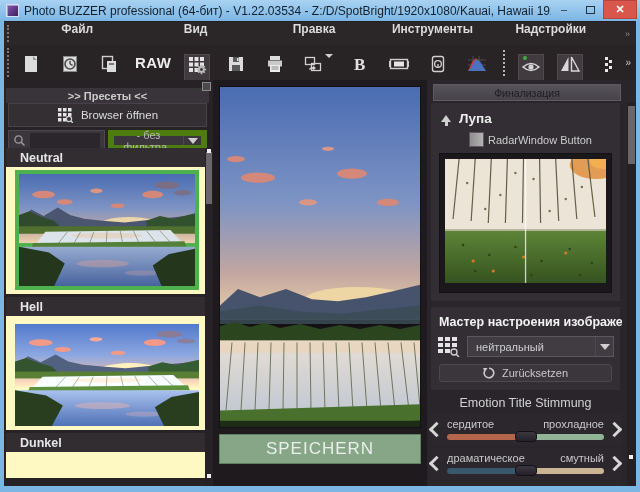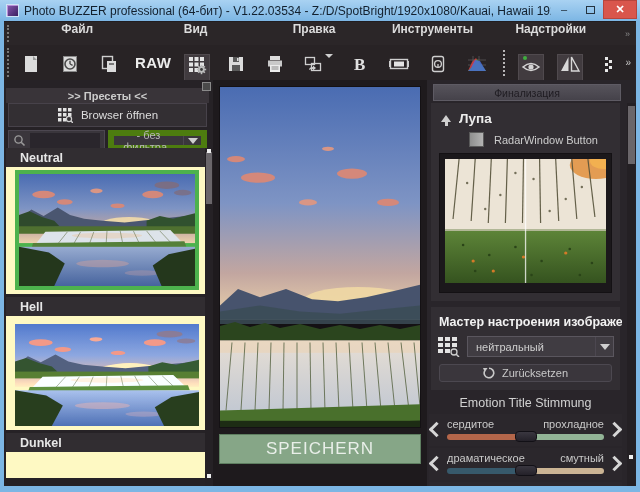--- a/index.html
+++ b/index.html
@@ -87,21 +87,21 @@
     display:flex; align-items:center; justify-content:center; font-size:10.5px; color:#1f1c22; }
   .right-content { position:absolute; left:2px; top:23px; width:193px; height:383px; overflow:hidden; }
   .rscroll { position:absolute; right:0; top:23px; width:9px; height:383px; background:#242024; }
   .rscroll .thumb { position:absolute; left:1px; top:3px; width:7px; height:58px; background:#6a666a; }
   .section { background:#322e33; margin:0 2px 6px 2px; padding:6px 6px 8px 6px; }
   .loupe-head { display:flex; align-items:center; gap:8px; margin:2px 0 6px 4px; }
   .up-arrow { width:0; height:0; border-left:5px solid transparent; border-right:5px solid transparent;
     border-bottom:7px solid #cfcfcf; position:relative; }
   .up-arrow:after { content:""; position:absolute; left:-1.5px; top:7px; width:3px; height:4px; background:#cfcfcf; }
   .loupe-title { font-weight:bold; font-size:13.5px; color:#ececec; }
-  .radar-row { display:flex; align-items:center; gap:10px; margin:0 0 6px 32px; }
+  .radar-row { display:flex; align-items:center; gap:4px; margin:0 0 6px 32px; }
   .radar-check { width:15px; height:15px; background:linear-gradient(90deg,#8f8f8f,#b3b3b3);
     border:1px solid #5a5a5a; }
   .radar-label { font-size:11px; color:#cccccc; }
   .loupe-frame { background:#1b181b; border:1px solid #141114; padding:5px; margin:0 2px; }
   .mood-title { font-weight:bold; font-size:12.5px; color:#f2f2f2; margin:2px 0 7px 2px; white-space:nowrap; }
   .mood-row { display:flex; align-items:center; gap:6px; margin-bottom:7px; }
   .dd { flex:1; height:21px; background:#403c42; border:1px solid #5a565e;
     display:flex; align-items:center; }
   .dd .dd-text { flex:1; font-size:11px; color:#cfcfcf; padding-left:8px; }
   .reset-btn { height:18px; margin:0 2px; background:#3a363c; border:1px solid #4c4850; border-radius:3px;

